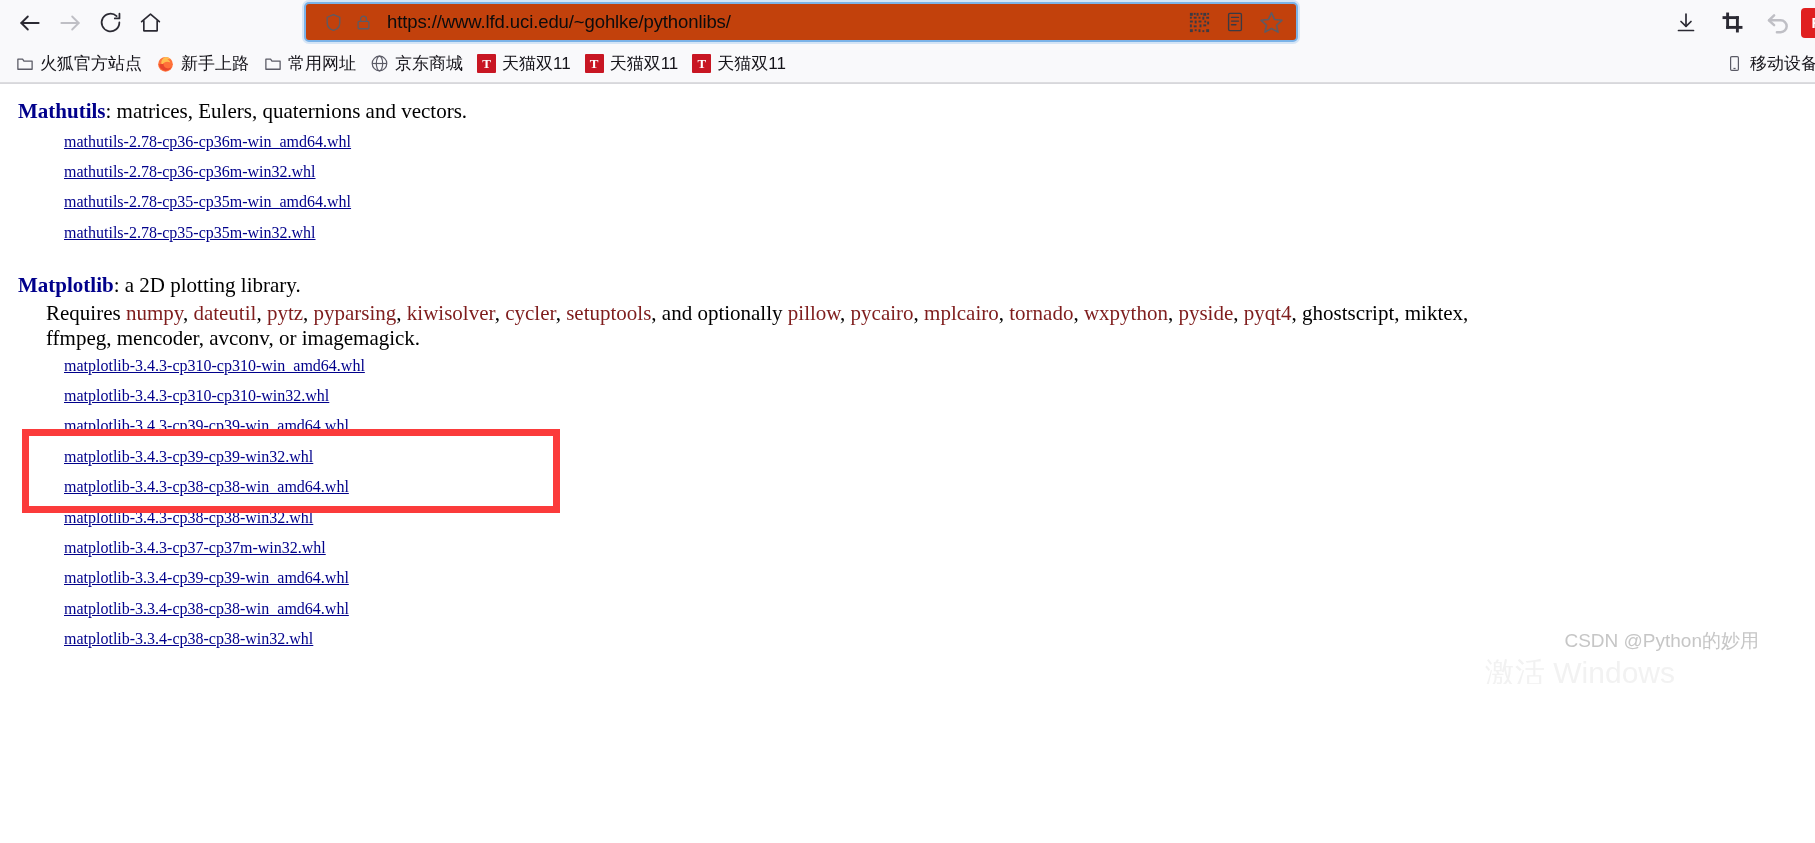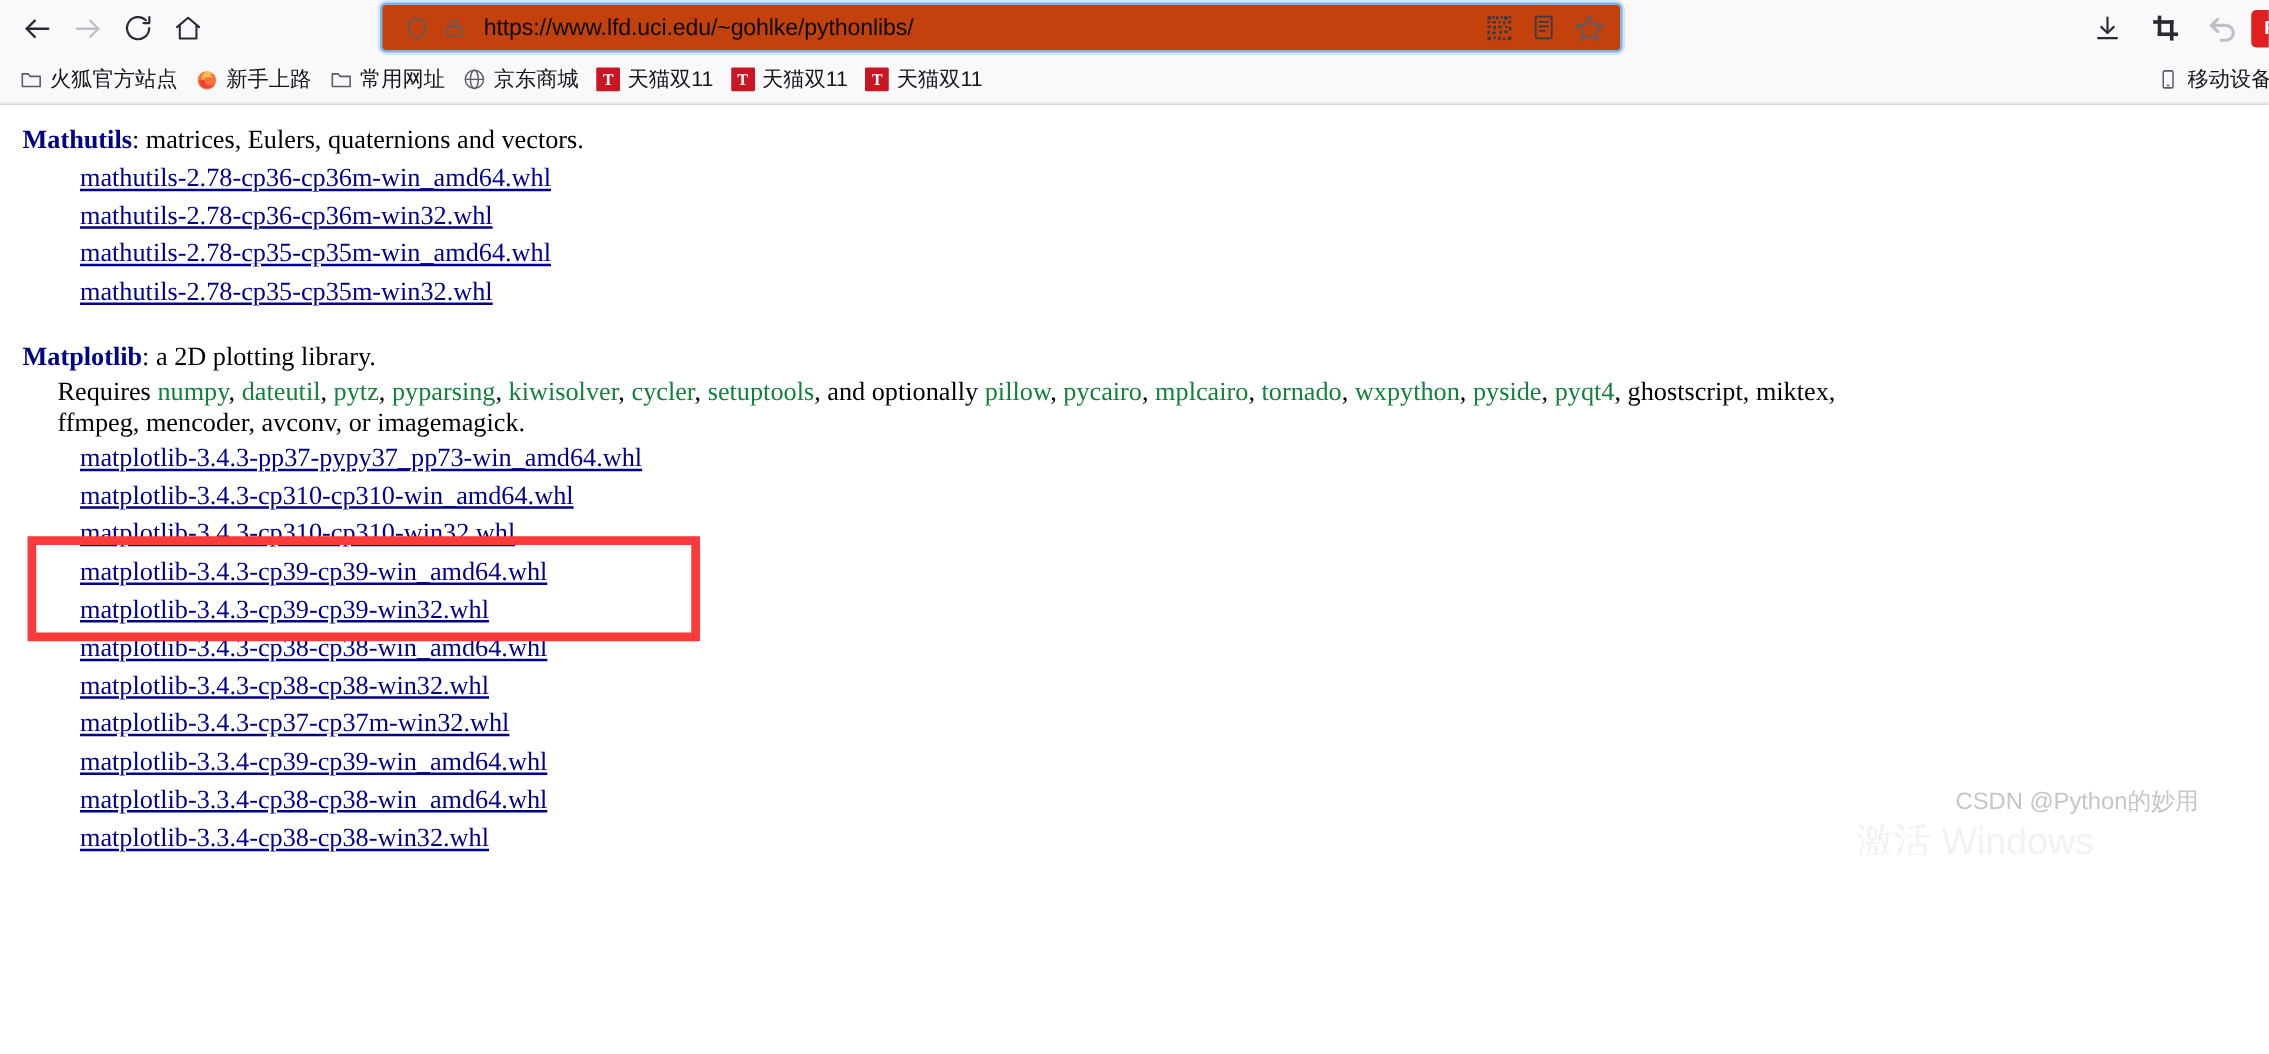--- a/index.html
+++ b/index.html
@@ -161,27 +161,27 @@
   }
   .pkg-head b { color: #00008b; }
   .pkg-desc {
     font-family: "Liberation Serif", serif;
     font-size: 21px;
     color: #000000;
     line-height: 25px;
     padding-left: 28px;
     max-width: 1510px;
   }
-  .pkg-desc a { color: #15803d; text-decoration: none; }
+  .pkg-desc a { color: #7f1d1d; text-decoration: none; }
   .blank-line { height: 22px; }
 
   .dl-link {
     display: block;
     font-family: "Liberation Serif", serif;
-    font-size: 21px;
+    font-size: 16px;
     color: #00008b;
     text-decoration: underline;
     line-height: 30.4px;
     padding-left: 46px;
     white-space: nowrap;
     width: max-content;
     cursor: pointer;
   }
 
   #red-highlight-box {
@@ -428,21 +428,20 @@
   <div class="blank-line"></div>
 
   <div class="pkg-head">
     <b>Matplotlib</b><span>: a 2D plotting library.</span>
   </div>
 
   <div class="pkg-desc">
     <span>Requires </span><a>numpy</a>, <a>dateutil</a>, <a>pytz</a>, <a>pyparsing</a>, <a>kiwisolver</a>, <a>cycler</a>, <a>setuptools</a><span>, and optionally </span><a>pillow</a>, <a>pycairo</a>, <a>mplcairo</a>, <a>tornado</a>, <a>wxpython</a>, <a>pyside</a>, <a>pyqt4</a><span>, ghostscript, miktex, ffmpeg, mencoder, avconv, or imagemagick.</span>
   </div>
 
-  <a class="dl-link">matplotlib-3.4.3-pp37-pypy37_pp73-win_amd64.whl</a>
   <a class="dl-link">matplotlib-3.4.3-cp310-cp310-win_amd64.whl</a>
   <a class="dl-link">matplotlib-3.4.3-cp310-cp310-win32.whl</a>
   <a class="dl-link">matplotlib-3.4.3-cp39-cp39-win_amd64.whl</a>
   <a class="dl-link">matplotlib-3.4.3-cp39-cp39-win32.whl</a>
   <a class="dl-link">matplotlib-3.4.3-cp38-cp38-win_amd64.whl</a>
   <a class="dl-link">matplotlib-3.4.3-cp38-cp38-win32.whl</a>
   <a class="dl-link">matplotlib-3.4.3-cp37-cp37m-win32.whl</a>
   <a class="dl-link">matplotlib-3.3.4-cp39-cp39-win_amd64.whl</a>
   <a class="dl-link">matplotlib-3.3.4-cp38-cp38-win_amd64.whl</a>
   <a class="dl-link">matplotlib-3.3.4-cp38-cp38-win32.whl</a>

